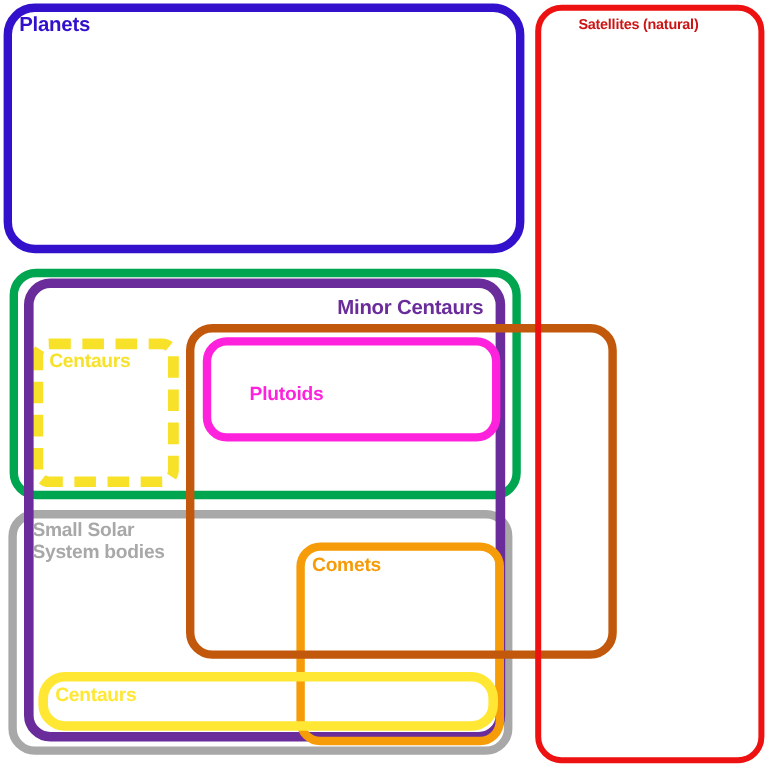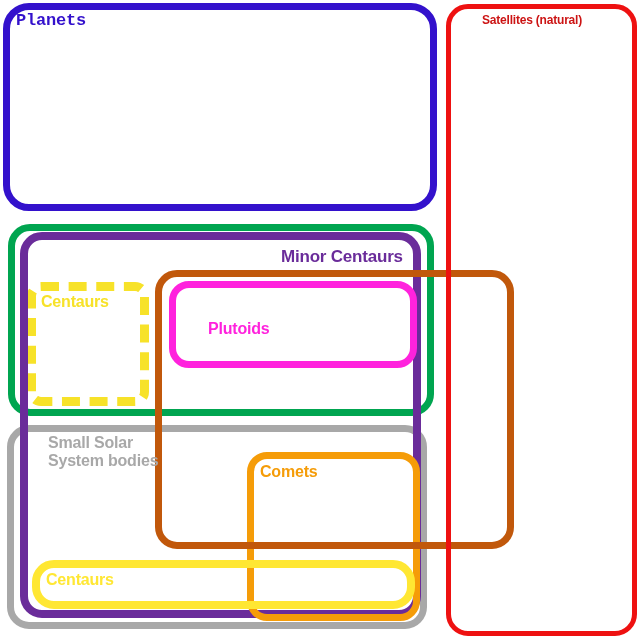--- a/index.html
+++ b/index.html
@@ -51,23 +51,23 @@
   <div class="box z-green" style="left: 8px; top: 224px; width: 426px; height: 192px; border-radius: 22px; border: 7px solid rgb(0, 165, 80);"></div>
   <div class="box z-purple" style="left: 20px; top: 232px; width: 401px; height: 386px; border-radius: 22px; border: 8px solid rgb(106, 44, 154);"></div>
   <div class="box z-gray" style="left: 7px; top: 425px; width: 420px; height: 204px; border-radius: 22px; border: 7px solid rgb(168, 168, 168);"></div>
   <div class="box z-dashyel" style="left: 27px; top: 282px; width: 122px; height: 124px; border-radius: 14px; border: 9px dashed rgb(247, 226, 41);"></div>
   <div class="box z-orange" style="left: 247px; top: 452px; width: 173px; height: 169px; border-radius: 20px; border: 7px solid rgb(245, 156, 8);"></div>
   <div class="box z-brown" style="left: 155px; top: 270px; width: 359px; height: 279px; border-radius: 22px; border: 7px solid rgb(193, 88, 11);"></div>
   <div class="box z-yellow" style="left: 32px; top: 560px; width: 383px; height: 49px; border-radius: 22px; border: 8px solid rgb(255, 231, 51);"></div>
   <div class="box z-magenta" style="left: 169px; top: 281px; width: 248px; height: 87px; border-radius: 20px; border: 7px solid rgb(255, 34, 221);"></div>
   <div class="box z-red" style="left: 446px; top: 4px; width: 191px; height: 632px; border-radius: 22px; border: 5px solid rgb(238, 17, 17);"></div>
 
-  <div class="label z-label" style="left: 16px; top: 11px; font-size: 17px; color: rgb(51, 17, 204); text-align: left; font-family: Liberation Mono, monospace;">Planets</div>
+  <div class="label z-label" style="left: 16px; top: 11px; font-size: 17px; color: rgb(51, 17, 204); text-align: left;">Planets</div>
   <div class="label z-label" style="left: 482px; top: 14px; font-size: 12px; color: rgb(204, 20, 20); text-align: left;">Satellites (natural)</div>
   <div class="label z-label" style="left: 281px; top: 247px; font-size: 17px; color: rgb(106, 44, 154); text-align: left;">Minor Centaurs</div>
-  <div class="label z-label" style="left: 27px; top: 434px; font-size: 16px; color: rgb(168, 168, 168); text-align: left; margin-left: 21px;">Small Solar
+  <div class="label z-label" style="left: 27px; top: 434px; font-size: 16px; color: rgb(168, 168, 168); text-align: left;">Small Solar
 System bodies</div>
   <div class="label z-label" style="left: 176px; top: 320px; font-size: 16px; color: rgb(255, 34, 221); text-align: left; margin-left: 32px;">Plutoids</div>
   <div class="label z-label" style="left: 260px; top: 463px; font-size: 16px; color: rgb(245, 156, 8); text-align: center;">Comets</div>
   <div class="label z-label" style="left: 41px; top: 293px; font-size: 16px; color: rgb(247, 226, 41); text-align: left;">Centaurs</div>
   <div class="label z-label" style="left: 46px; top: 571px; font-size: 16px; color: rgb(255, 231, 51); text-align: left;">Centaurs</div>
 
 </div>
 
 </body></html>

